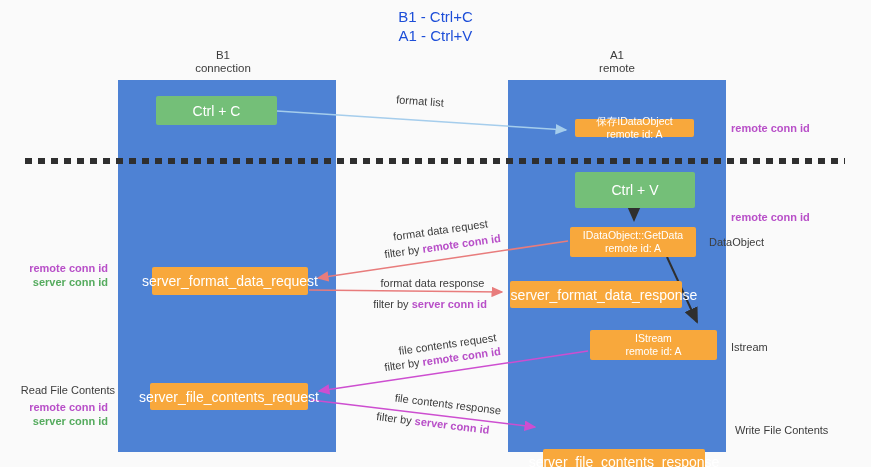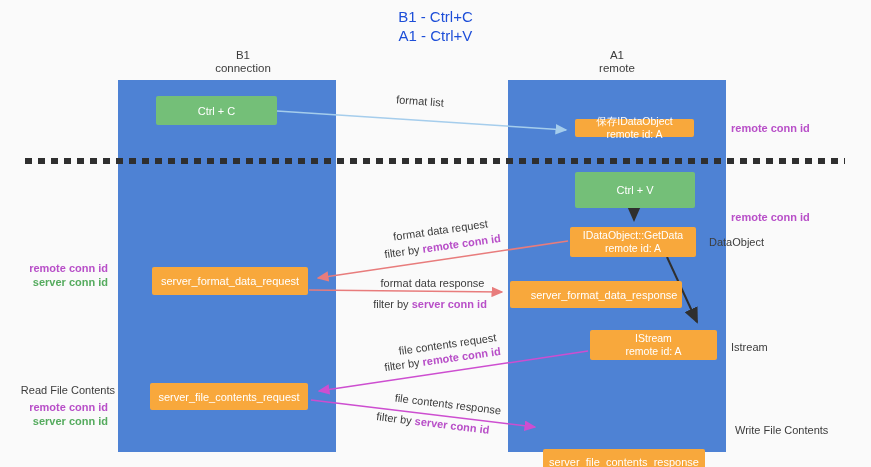--- a/index.html
+++ b/index.html
@@ -10,39 +10,39 @@
   .col-header{position:absolute;top:49px;width:218px;text-align:center;
               font-size:11.5px;line-height:13px;color:#3c3c3c;}
   .col{position:absolute;top:80px;width:218px;height:372px;background:#4e82d4;}
   .dashes{position:absolute;left:25px;top:158px;width:820px;height:6px;
           background:repeating-linear-gradient(90deg,#2f2f2f 0 7px,transparent 7px 13px);}
   .node{position:absolute;display:flex;flex-direction:column;align-items:center;
         justify-content:center;color:#fff;text-align:center;border-radius:2px;}
   .node.orange{background:#f8a83c;}
   .node.green{background:#74bf78;font-size:11px;}
   .node .l1,.node .l2{font-size:10.5px;line-height:13px;}
-  .node .single{font-size:11px;text-align:center;}
+  .node .single{font-size:14px;text-align:center;}
   .lbl{position:absolute;font-size:11px;color:#3c3c3c;white-space:nowrap;}
   .lbl.center{text-align:center;}
   .purple{color:#b84fc8;font-weight:bold;}
   .greentxt{color:#55ab5e;font-weight:bold;}
   .right-align{text-align:right;width:100px;}
   svg.arrows{position:absolute;left:0;top:0;pointer-events:none;}
 </style>
 </head>
 <body>
 
 <div id="canvas">
 
   <div class="title">
     <div>B1 - Ctrl+C</div>
     <div>A1 - Ctrl+V</div>
   </div>
 
-  <div class="col-header" style="left:134px;">
+  <div class="col-header" style="left:114px;">
     <div>B1</div>
     <div>connection</div>
   </div>
   <div class="col-header" style="left:508px;">
     <div>A1</div>
     <div>remote</div>
   </div>
 
   <div class="col" style="left:118px;"></div>
   <div class="col" style="left:508px;"></div>

